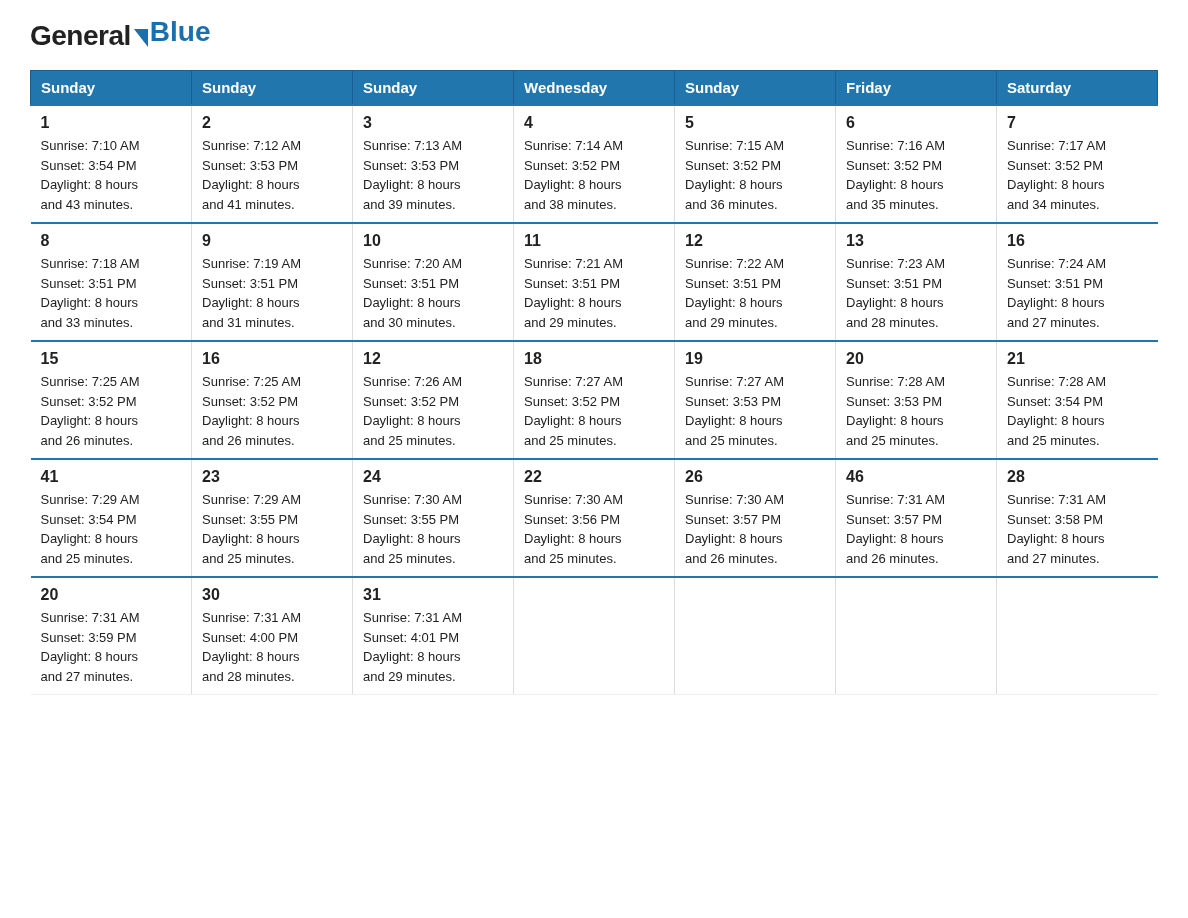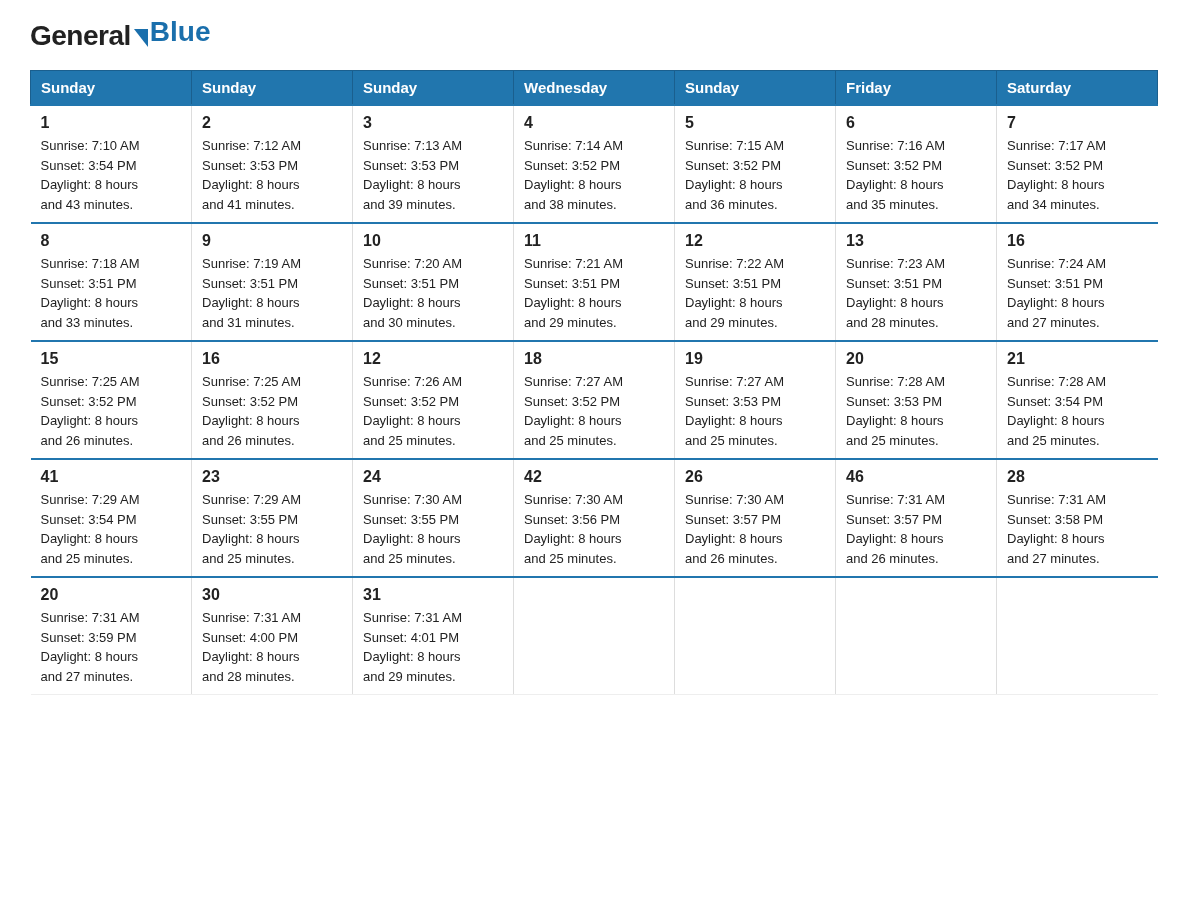--- a/index.html
+++ b/index.html
@@ -195,21 +195,21 @@
         <td><span class="day-num">21</span>
         <span class="day-info">Sunrise: 7:28 AM<br>Sunset: 3:54 PM<br>Daylight: 8 hours<br>and 25 minutes.</span></td>
       </tr>
       <tr>
         <td><span class="day-num">41</span>
         <span class="day-info">Sunrise: 7:29 AM<br>Sunset: 3:54 PM<br>Daylight: 8 hours<br>and 25 minutes.</span></td>
         <td><span class="day-num">23</span>
         <span class="day-info">Sunrise: 7:29 AM<br>Sunset: 3:55 PM<br>Daylight: 8 hours<br>and 25 minutes.</span></td>
         <td><span class="day-num">24</span>
         <span class="day-info">Sunrise: 7:30 AM<br>Sunset: 3:55 PM<br>Daylight: 8 hours<br>and 25 minutes.</span></td>
-        <td><span class="day-num">42</span>
+        <td><span class="day-num">22</span>
         <span class="day-info">Sunrise: 7:30 AM<br>Sunset: 3:56 PM<br>Daylight: 8 hours<br>and 25 minutes.</span></td>
         <td><span class="day-num">26</span>
         <span class="day-info">Sunrise: 7:30 AM<br>Sunset: 3:57 PM<br>Daylight: 8 hours<br>and 26 minutes.</span></td>
         <td><span class="day-num">46</span>
         <span class="day-info">Sunrise: 7:31 AM<br>Sunset: 3:57 PM<br>Daylight: 8 hours<br>and 26 minutes.</span></td>
         <td><span class="day-num">28</span>
         <span class="day-info">Sunrise: 7:31 AM<br>Sunset: 3:58 PM<br>Daylight: 8 hours<br>and 27 minutes.</span></td>
       </tr>
       <tr>
         <td><span class="day-num">20</span>

